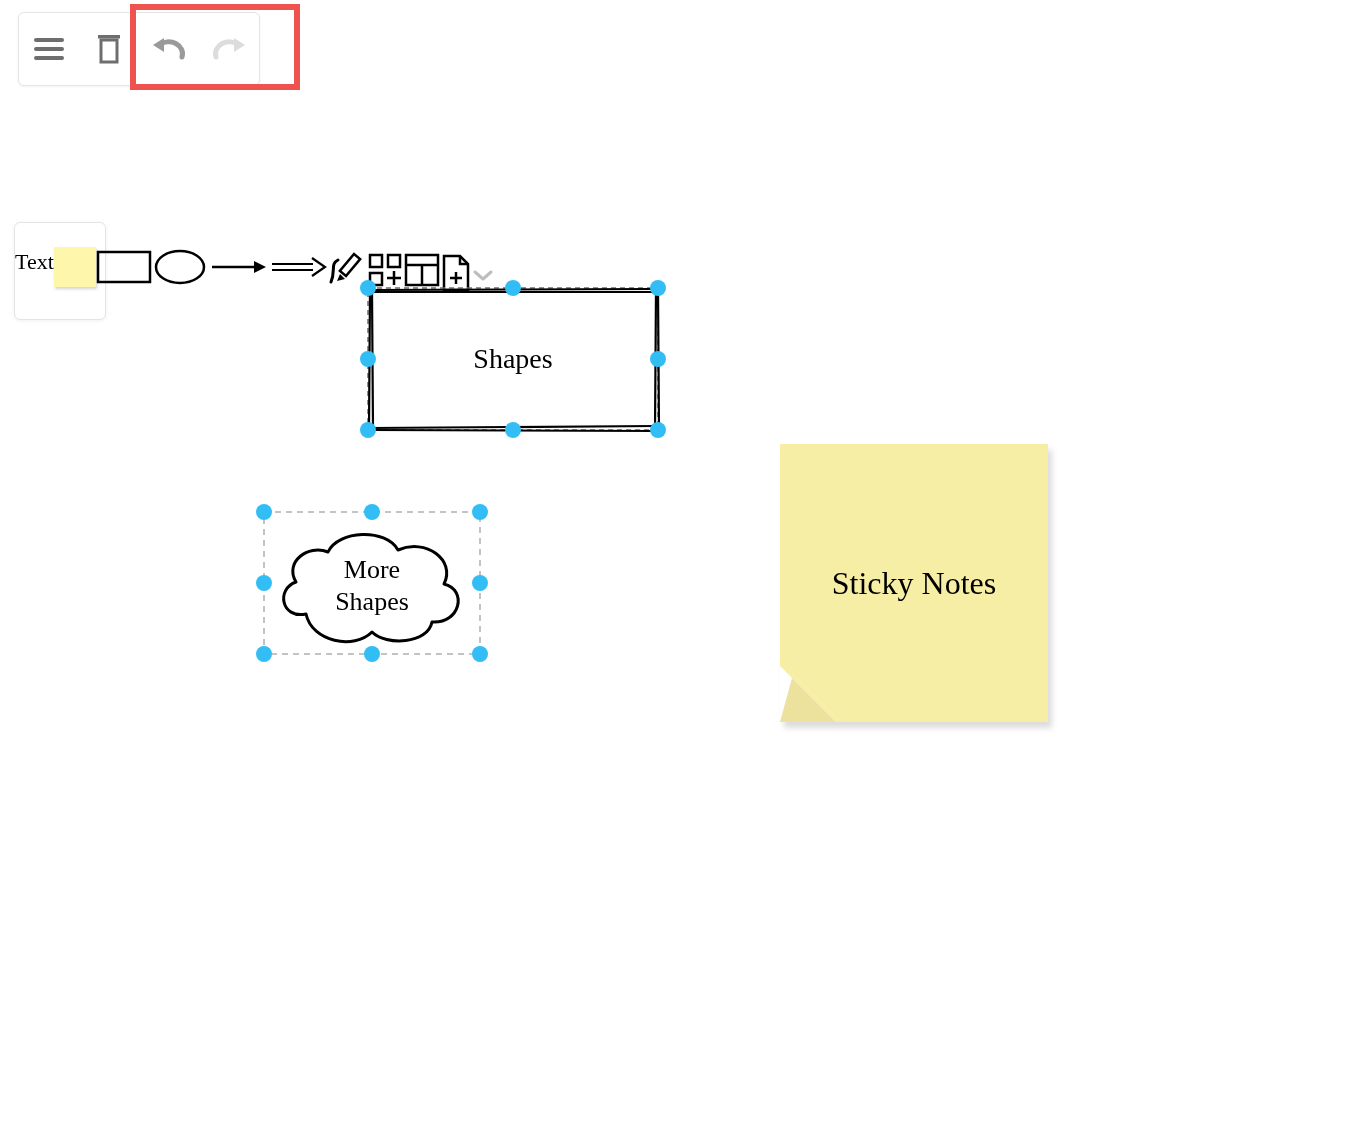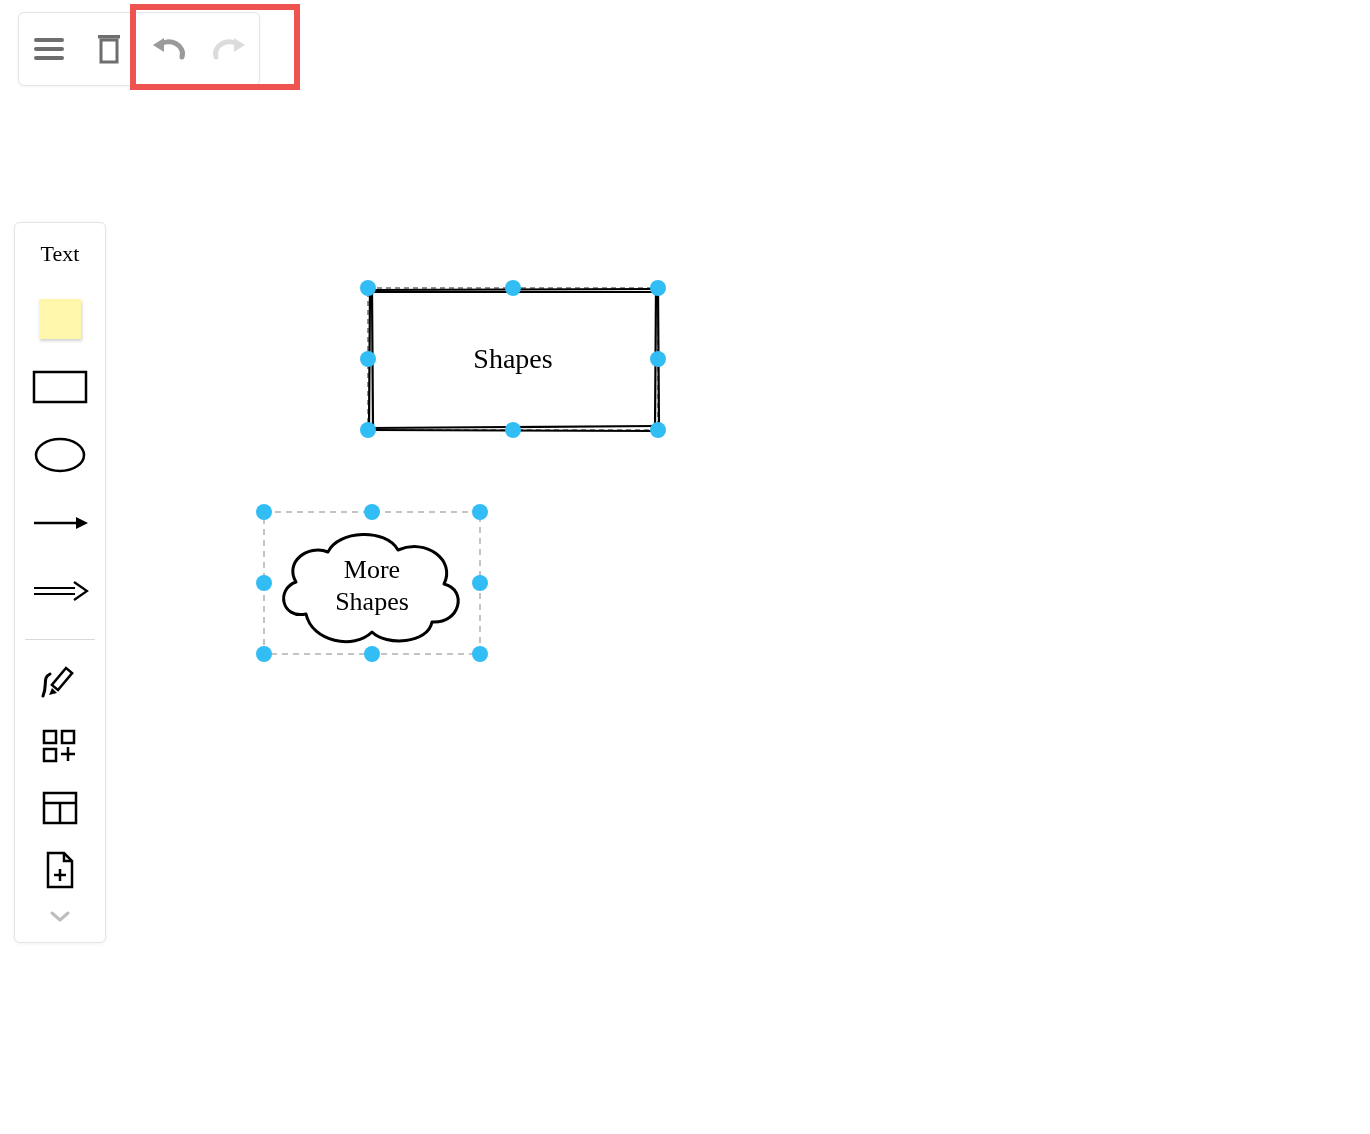--- a/index.html
+++ b/index.html
@@ -22,21 +22,21 @@
   .highlight-box {
     position: absolute; top: 4px; left: 130px; width: 170px; height: 86px;
     border: 6px solid #ef5350; pointer-events: none;
   }
 
   
   .side-panel {
     position: absolute; top: 222px; left: 14px; width: 92px;
     background: #ffffff; border: 1px solid #e4e4e4; border-radius: 6px;
     box-shadow: 0 1px 4px rgba(0,0,0,0.06);
-    display: flex; flex-direction: column; align-items: center;
+    display: flex; flex-direction: row; align-items: center;
     padding-top: 18px; padding-bottom: 10px;
   }
   .side-panel .text-tool {
     font-family: "Comic Sans MS", cursive; font-size: 22px; color: #000;
     margin-bottom: 26px; cursor: pointer;
   }
   .side-panel .tool {
     width: 60px; height: 52px; display: flex; align-items: center; justify-content: center;
     margin-bottom: 16px; cursor: pointer;
   }
@@ -213,14 +213,22 @@
     <circle cx="18" cy="18" r="8" class="sel-handle"></circle>
     <circle cx="126" cy="18" r="8" class="sel-handle"></circle>
     <circle cx="234" cy="18" r="8" class="sel-handle"></circle>
     <circle cx="18" cy="89" r="8" class="sel-handle"></circle>
     <circle cx="234" cy="89" r="8" class="sel-handle"></circle>
     <circle cx="18" cy="160" r="8" class="sel-handle"></circle>
     <circle cx="126" cy="160" r="8" class="sel-handle"></circle>
     <circle cx="234" cy="160" r="8" class="sel-handle"></circle>
   </svg>
 
+  <div class="sticky-note">
+    <span class="label">Sticky Notes</span>
+    <svg class="fold" width="56" height="56" viewBox="0 0 56 56">
+      <polygon points="0,56 56,56 0,0" fill="#ffffff"></polygon>
+      <polygon points="0,56 56,56 12,12" fill="#ece29e"></polygon>
+      <polygon points="0,0 56,56 12,12" fill="#f1e79f"></polygon>
+    </svg>
+  </div>
 
 </div>
 
 </body></html>

